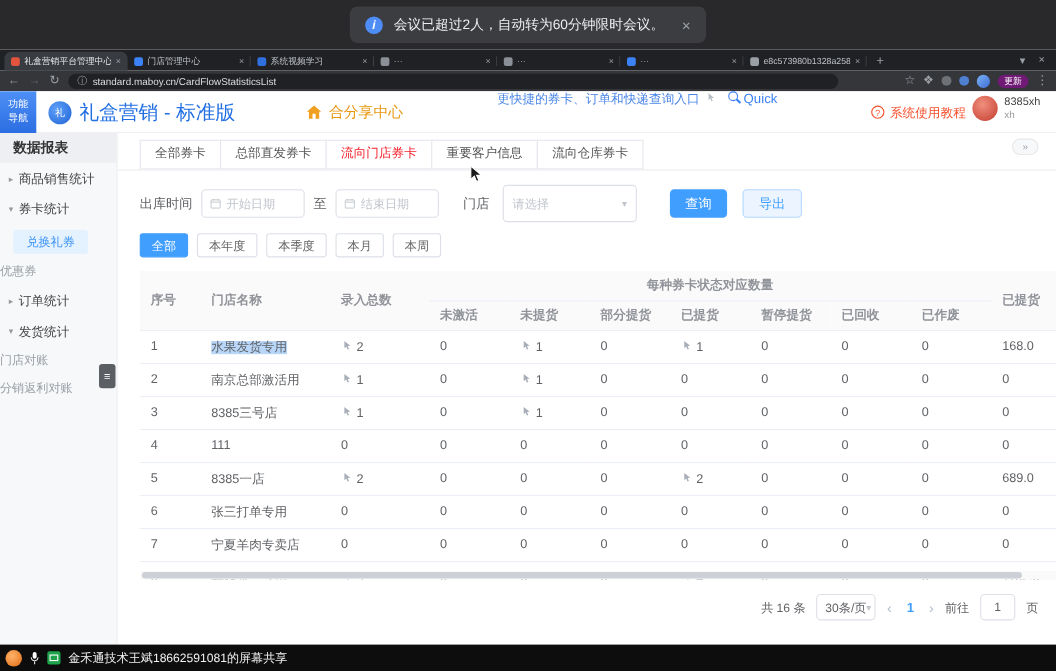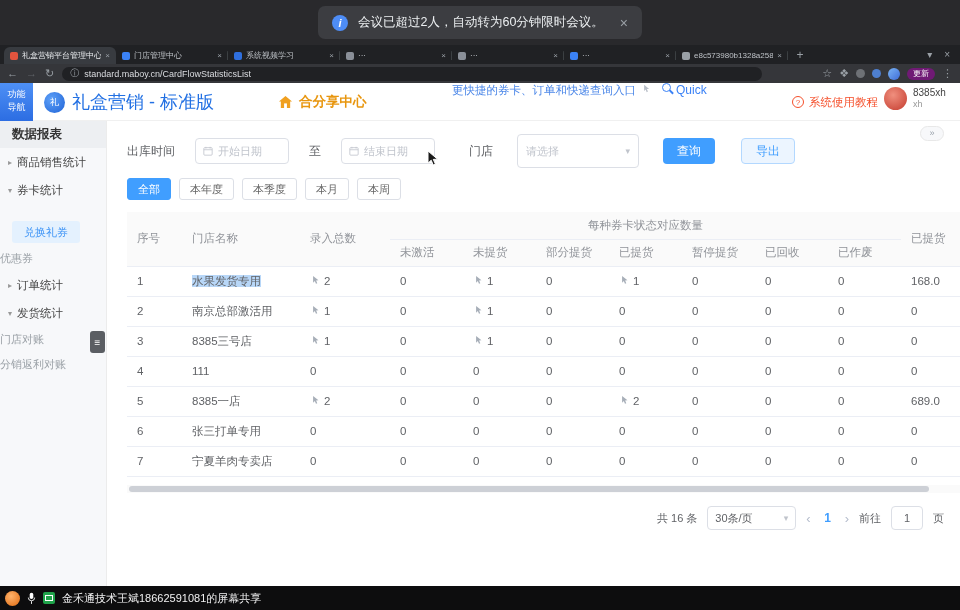--- a/index.html
+++ b/index.html
@@ -37,72 +37,72 @@
 .ext-dot.d1{background:#6e7176}.ext-dot.d2{background:#4e7fd0}
 .nav-avatar{width:12px;height:12px;border-radius:50%;background:linear-gradient(135deg,#7ab4f5,#3f6dd8);cursor:pointer}
 .update-pill{background:#701a75;color:#fff;font-size:8px;line-height:12px;padding:0 6px;border-radius:7px;cursor:pointer}
 
 
 .apphead{position:absolute;top:83px;left:0;width:100%;height:38px;background:#fff;border-bottom:1px solid #f0f0f0}
 .fnnav{position:absolute;left:0;top:0;width:33px;height:38px;background:linear-gradient(180deg,#4e90f5,#2c6de2);color:#fff;font-size:9px;text-align:center;padding-top:5px;line-height:13px;cursor:pointer}
 .brand{position:absolute;left:44px;top:0;height:38px;display:flex;align-items:center;gap:7px}
 .logo-ic{width:21px;height:21px;border-radius:50%;background:radial-gradient(circle at 35% 35%,#5ea0f8,#1f63d6);color:#fff;font-size:9px;display:flex;align-items:center;justify-content:center}
 .brand-t{color:#2270e3;font-size:18px;font-weight:normal;white-space:nowrap}
-.sharecenter{position:absolute;left:278px;top:0;height:38px;display:flex;align-items:center;gap:6px;color:#e8960f;font-size:13.5px;font-weight:bold;cursor:pointer;white-space:nowrap}
+.sharecenter{position:absolute;left:278px;top:0;height:38px;display:flex;align-items:center;gap:6px;color:#e8960f;font-size:13.5px;font-weight:normal;cursor:pointer;white-space:nowrap}
 .promo{position:absolute;left:452px;top:0;height:38px;display:flex;align-items:flex-start;gap:5px;cursor:pointer;white-space:nowrap}
 .promo-t{color:#4a86e8;font-size:11.5px}
 .q-search{width:9px;height:9px;border:1.5px solid #3b82f6;border-radius:50%;position:relative;display:inline-block;margin-left:6px}
 .q-search::after{content:"";position:absolute;left:6px;top:7px;width:5px;height:1.5px;background:#3b82f6;transform:rotate(45deg)}
 .quick-t{color:#3b82f6;font-size:12px}
 .tutorial{position:absolute;left:792px;top:0;height:38px;display:flex;align-items:center;gap:5px;color:#f5502c;font-size:11.5px;cursor:pointer;white-space:nowrap}
 .tut-ic{width:12px;height:12px;border-radius:50%;border:1.5px solid #f5502c;color:#f5502c;font-size:8px;display:flex;align-items:center;justify-content:center;flex:none}
 .userbox{position:absolute;left:884px;top:4px;display:flex;gap:6px;cursor:pointer}
 .user-avatar{width:23px;height:23px;border-radius:50%;background:radial-gradient(circle at 40% 35%,#f08f7e,#c43b2e);flex:none}
 .user-names{display:flex;flex-direction:column;justify-content:center}
 .user-n1{font-size:10px;color:#444;line-height:12px}
 .user-n2{font-size:9px;color:#999;line-height:11px}
 
 
 .sidebar{position:absolute;left:0;top:121px;width:107px;height:465px;background:#f7f8fa;border-right:1px solid #ececec}
 .sb-title{height:27px;line-height:27px;padding-left:12px;font-size:12.5px;font-weight:bold;color:#333;background:#edeff2}
 .sb-group{height:28px;display:flex;align-items:center;padding-left:8px;font-size:11.5px;color:#444;gap:5px;cursor:pointer;white-space:nowrap}
 .caret{font-size:8px;color:#999;flex:none}
 .sb-sub{height:25px;display:flex;align-items:center;font-size:11px;color:#9aa0a6;cursor:pointer;white-space:nowrap}
-.sb-sub.active{width:68px;height:22px;margin:17px 0 3px 12px;padding-left:0;background:#e4f1fe;border-radius:3px;color:#3e94f6;justify-content:center}
+.sb-sub.active{width:68px;height:22px;margin:5px 0 3px 12px;padding-left:0;background:#e4f1fe;border-radius:3px;color:#3e94f6;justify-content:center}
 .sb-handle{position:absolute;left:90px;top:210px;width:15px;height:22px;background:#5b5e63;border-radius:3px;color:#fff;font-size:10px;display:flex;align-items:center;justify-content:center;cursor:pointer}
 
 
 .main{position:absolute;left:107px;top:121px;width:853px;height:465px;background:#fff}
 .mtabs{height:34px;padding-left:20px;border-bottom:1px solid #ececec;display:flex;align-items:flex-end}
 .mtab{height:27px;line-height:25px;padding:0 13px;border:1px solid #e4e7ed;font-size:11.5px;color:#555;background:#fff;margin-right:-1px;cursor:pointer;white-space:nowrap}
 .mtab.active{color:#f5222d}
 .collapse-btn{position:absolute;right:16px;top:5px;width:24px;height:15px;background:#f7f8fa;border:1px solid #e8e8e8;border-radius:8px;color:#98a0aa;font-size:9px;text-align:center;line-height:13px;cursor:pointer}
-.filters{margin:13px 0 0 20px;display:flex;align-items:center;gap:20px;font-size:12px;color:#606266}
+.filters{margin:13px 0 0 20px;display:flex;align-items:center;gap:8px;font-size:12px;color:#606266}
 .flabel{white-space:nowrap}
 .flabel.ml{margin-left:14px}
 .dinput{width:94px;height:26px;border:1px solid #dcdfe6;border-radius:4px;display:flex;align-items:center;gap:5px;padding:0 7px;color:#c0c4cc;font-size:11px;background:#fff;cursor:text;white-space:nowrap}
 .select{width:122px;height:26px;border:1px solid #dcdfe6;border-radius:4px;display:flex;align-items:center;justify-content:space-between;padding:16px 8px;color:#c0c4cc;font-size:11px;margin-left:4px;background:#fff;cursor:pointer}
 .caret2{color:#c0c4cc;font-size:9px}
 .btn{height:26px;padding:0 14px;border-radius:4px;font-size:12px;display:flex;align-items:center;cursor:pointer;white-space:nowrap}
-.btn.primary{background:#409eff;color:#fff;margin-left:4px}
+.btn.primary{background:#409eff;color:#fff;margin-left:22px}
 .btn.plain{background:#ecf5ff;border:1px solid #b3d8ff;color:#409eff;margin-left:6px}
 .qfilters{margin:10px 0 0 20px;display:flex;gap:8px}
 .qf{height:22px;padding:0 10px;border-radius:3px;font-size:11px;display:flex;align-items:center;border:1px solid #dcdfe6;color:#666;background:#fff;cursor:pointer;white-space:nowrap}
 .qf.active{background:#409eff;border-color:#409eff;color:#fff}
 .tablebox{position:relative;margin:12px 0 0 20px;width:833px;height:281px;overflow:hidden}
 table{border-collapse:collapse;table-layout:fixed;width:860px}
-th{background:#fafafa;font-weight:normal;font-size:11.5px;color:#909399;text-align:left;padding:0 10px;border-bottom:1px solid #ebeef5;height:27px;white-space:nowrap;overflow:hidden}
+th{background:#fafafa;font-weight:bold;font-size:11.5px;color:#909399;text-align:left;padding:0 10px;border-bottom:1px solid #ebeef5;height:27px;white-space:nowrap;overflow:hidden}
 th.center{text-align:center}
 td{font-size:11.5px;color:#606266;padding:0 10px;height:30px;border-bottom:1px solid #ebeef5;white-space:nowrap;overflow:hidden}
 .pt{width:11px;height:11px;vertical-align:-1px;margin-right:3px}
 .sel{background:#b8d7f8}
 .hscroll{position:absolute;left:0;bottom:0;width:100%;height:8px;background:#fafafa;cursor:pointer}
 .hthumb{position:absolute;left:2px;top:1px;width:96%;height:6px;border-radius:3px;background:#cdd0d6}
 .pager{margin-top:13px;display:flex;align-items:center;justify-content:flex-end;gap:10px;padding-right:16px;font-size:11px;color:#606266}
-.psize{width:89px;height:24px;border:1px solid #dcdfe6;border-radius:4px;display:flex;align-items:center;justify-content:space-between;padding:0 7px;color:#606266;cursor:pointer;white-space:nowrap}
+.psize{width:54px;height:24px;border:1px solid #dcdfe6;border-radius:4px;display:flex;align-items:center;justify-content:space-between;padding:0 7px;color:#606266;cursor:pointer;white-space:nowrap}
 .parrow{color:#b4bccc;font-size:13px;cursor:pointer}
 .pnum{color:#409eff;font-size:12px;font-weight:bold;min-width:14px;text-align:center;cursor:pointer}
 .pgoto{width:32px;height:24px;border:1px solid #dcdfe6;border-radius:4px;text-align:center;font-size:11px;color:#606266;font-family:"Liberation Sans",sans-serif}
 
 
 .sharebar{position:absolute;left:0;top:586px;width:100%;height:24px;background:#0d0d0e;display:flex;align-items:center;gap:7px;padding-left:5px}
 .sb-avatar{width:15px;height:15px;border-radius:50%;background:radial-gradient(circle at 40% 35%,#ffb36b,#e06a10);flex:none}
 .screen-ic{width:12px;height:12px;background:#1fa34a;border-radius:2px;display:flex;align-items:center;justify-content:center;flex:none}
 .screen-ic::after{content:"";width:6px;height:4px;border:1px solid #fff}
 .share-t{color:#f1f1f1;font-size:11px;white-space:nowrap}
@@ -240,20 +240,27 @@
     <div class="sb-group">
       <span class="caret">▾</span>
       <span>发货统计</span>
     </div>
     <div class="sb-sub">门店对账</div>
     <div class="sb-sub">分销返利对账</div>
     <div class="sb-handle">≡</div>
   </div>
 
   <div class="main">
+    <div class="mtabs">
+      <div class="mtab">全部券卡</div>
+      <div class="mtab">总部直发券卡</div>
+      <div class="mtab active">流向门店券卡</div>
+      <div class="mtab">重要客户信息</div>
+      <div class="mtab">流向仓库券卡</div>
+    </div>
     <div class="collapse-btn">»</div>
 
     <div class="filters">
       <span class="flabel">出库时间</span>
       <div class="dinput">
         <svg width="10" height="10" viewBox="0 0 12 12">
             <rect x="1" y="2" width="10" height="9" rx="1" fill="none" stroke="#c0c4cc"></rect>
             <line x1="1" y1="4.5" x2="11" y2="4.5" stroke="#c0c4cc"></line>
             <line x1="3.5" y1="1" x2="3.5" y2="3" stroke="#c0c4cc"></line>
             <line x1="8.5" y1="1" x2="8.5" y2="3" stroke="#c0c4cc"></line>

